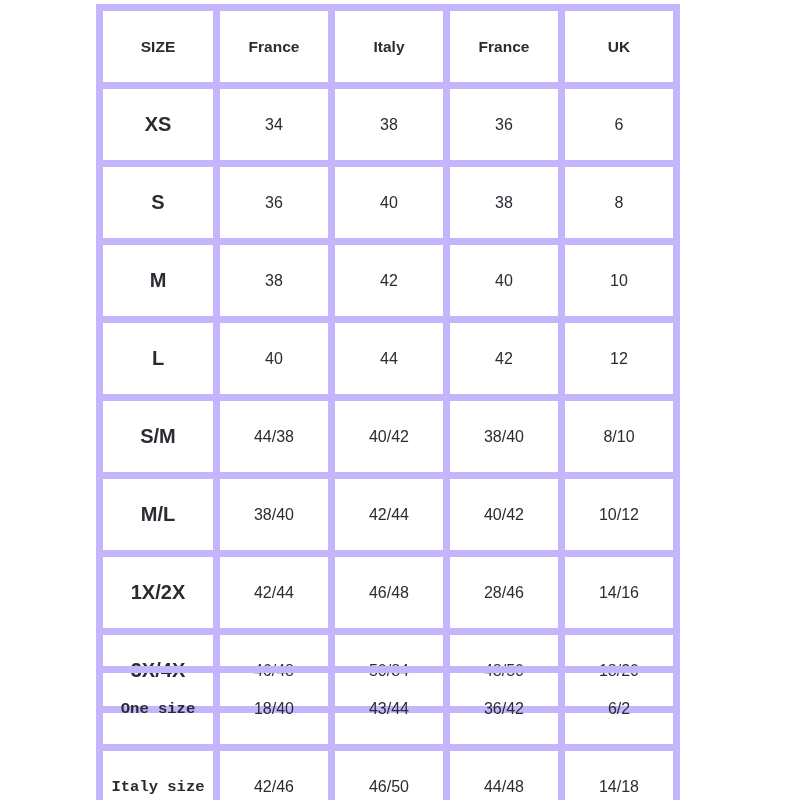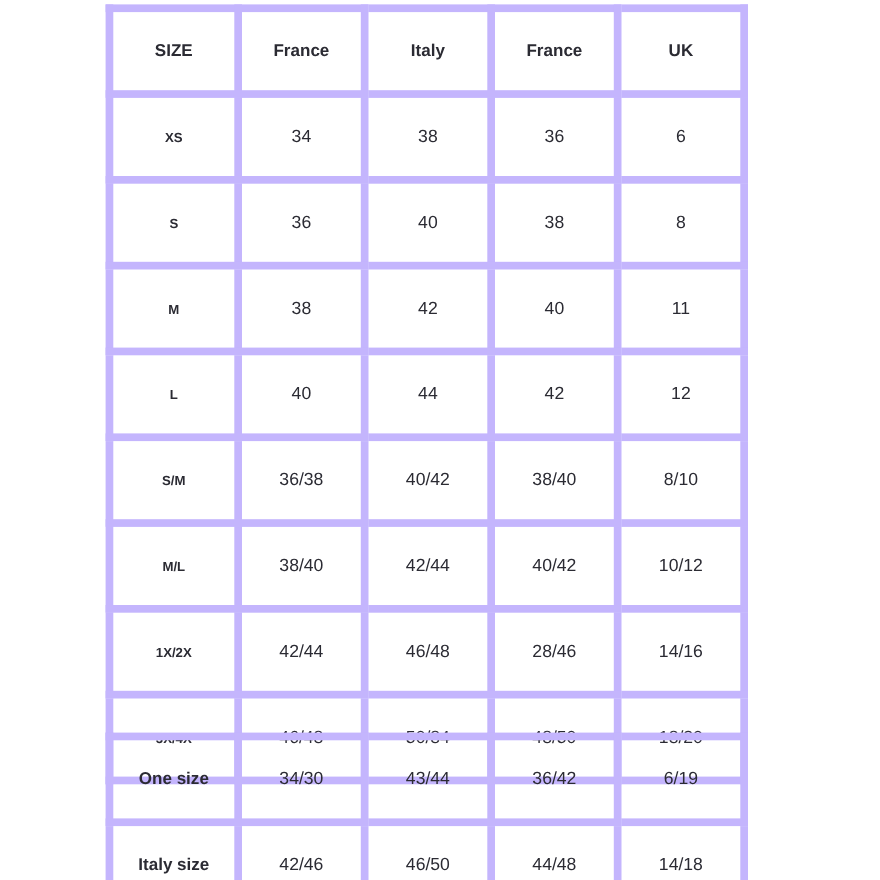--- a/index.html
+++ b/index.html
@@ -42,31 +42,32 @@
     font-weight: 400;
     padding: 4px;
     height: 63px;
   }
   table.size-table th {
     font-weight: bold;
     font-size: 15.5px;
   }
   table.size-table td.rowhead {
     font-weight: bold;
-    font-size: 12px;
+    font-size: 20px;
   }
   
   col.c0 { width: 117px; }
   col.cx { width: 115px; }
 
   #secondary-table td {
     height: 63px;
   }
   #secondary-table td.rowhead {
     font-size: 15.5px;
+    font-family: Liberation Mono, monospace;
   }
 </style>
 </head>
 <body>
 
 <div class="page">
 
   <div class="table-wrap" id="main-table-wrap">
     <table class="size-table" id="main-table">
       <colgroup>
@@ -98,32 +99,32 @@
           <td>36</td>
           <td>40</td>
           <td>38</td>
           <td>8</td>
         </tr>
         <tr>
           <td class="rowhead">M</td>
           <td>38</td>
           <td>42</td>
           <td>40</td>
-          <td>11</td>
+          <td>10</td>
         </tr>
         <tr>
           <td class="rowhead">L</td>
           <td>40</td>
           <td>44</td>
           <td>42</td>
           <td>12</td>
         </tr>
         <tr>
           <td class="rowhead">S/M</td>
-          <td>36/38</td>
+          <td>44/38</td>
           <td>40/42</td>
           <td>38/40</td>
           <td>8/10</td>
         </tr>
         <tr>
           <td class="rowhead">M/L</td>
           <td>38/40</td>
           <td>42/44</td>
           <td>40/42</td>
           <td>10/12</td>
@@ -151,24 +152,24 @@
       <colgroup>
         <col class="c0">
           <col class="cx">
           <col class="cx">
           <col class="cx">
           <col class="cx">
       </colgroup>
       <tbody>
         <tr>
           <td class="rowhead">One size</td>
-          <td>34/30</td>
+          <td>18/40</td>
           <td>43/44</td>
           <td>36/42</td>
-          <td>6/19</td>
+          <td>6/2</td>
         </tr>
         <tr>
           <td class="rowhead">Italy size</td>
           <td>42/46</td>
           <td>46/50</td>
           <td>44/48</td>
           <td>14/18</td>
         </tr>
       </tbody>
     </table>

